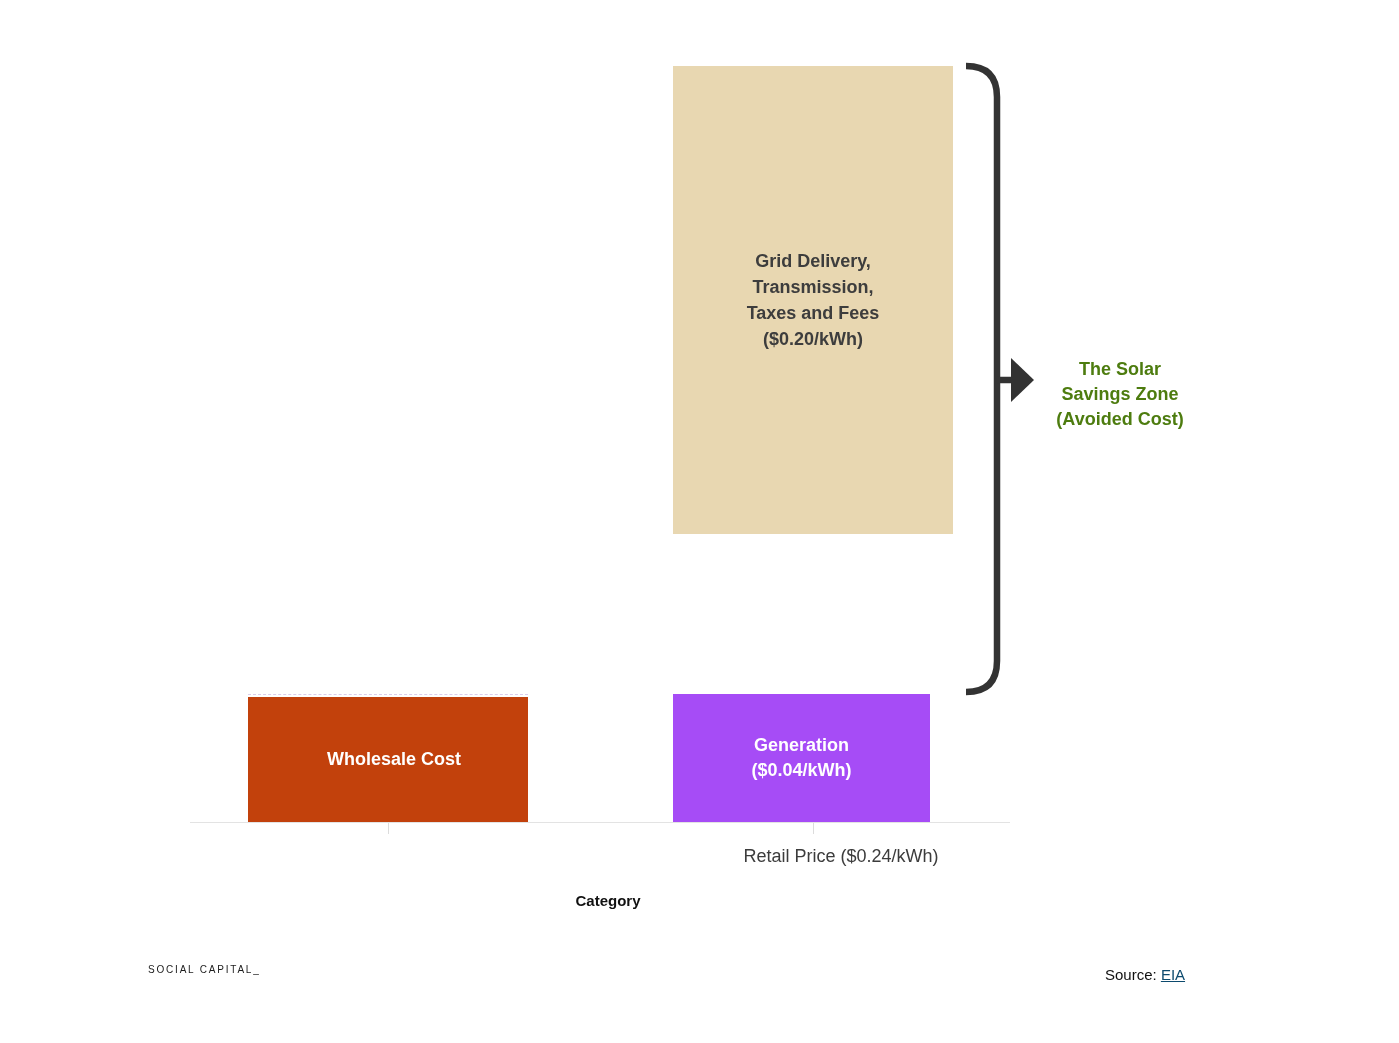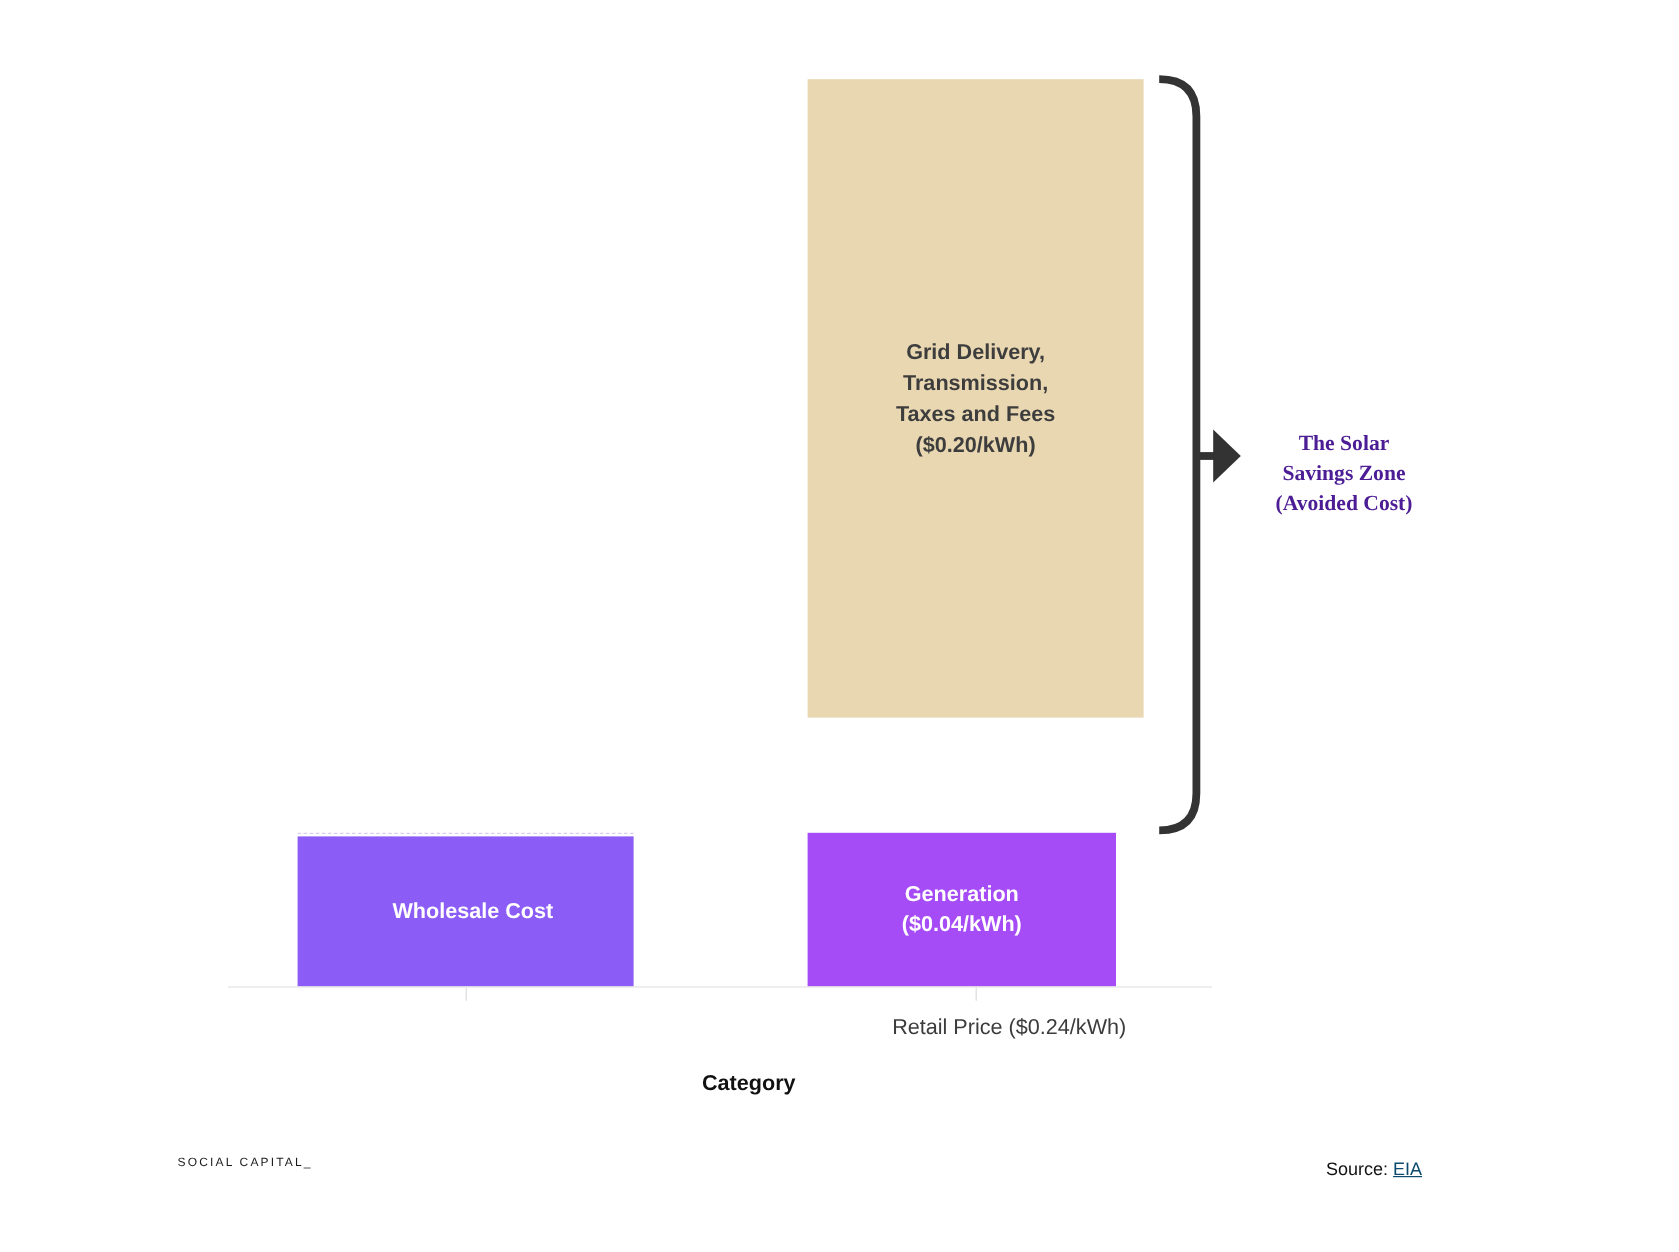--- a/index.html
+++ b/index.html
@@ -12,25 +12,25 @@
     height: 1043px;
     background: #ffffff;
     overflow: hidden;
   }
 
   
   .bar { position: absolute; display: flex; align-items: center; justify-content: center; text-align: center; }
 
   .bar-wholesale {
     left: 248px; top: 697px; width: 280px; height: 125px;
-    background: #8b5cf6;
+    background: #c2410c;
     padding-left: 12px;
   }
   .bar-grid {
-    left: 673px; top: 66px; width: 280px; height: 532px;
+    left: 673px; top: 66px; width: 280px; height: 468px;
     background: #e8d7b1;
   }
   .bar-generation {
     left: 673px; top: 694px; width: 257px; height: 128px;
     background: #a64cf6;
   }
 
   .dash-line {
     position: absolute;
     left: 248px; top: 694px; width: 280px; height: 0;
@@ -54,32 +54,32 @@
   .tick-2 { left: 813px; }
 
   .tick-label {
     position: absolute; top: 846px; width: 400px;
     text-align: center; font-size: 18px; color: #3c3c3c;
   }
   .tick-label-1 { left: 188px; }
   .tick-label-2 { left: 641px; }
 
   .x-axis-title {
-    position: absolute; left: 474px; top: 892px; width: 300px;
-    text-align: center; font-size: 18px; font-weight: 700; color: #111111;
+    position: absolute; left: 458px; top: 892px; width: 300px;
+    text-align: center; font-size: 15px; font-weight: 700; color: #111111;
   }
 
   
   .bracket-svg { position: absolute; left: 950px; top: 55px; }
 
   
   .annotation {
     position: absolute; left: 1040px; top: 357px; width: 160px;
     text-align: center; font-size: 18px; font-weight: 700;
-    line-height: 25px; color: #4c1d95; font-family: Liberation Serif, serif;
+    line-height: 25px; color: #4d7c0f;
   }
 
   
   .brand {
     position: absolute; left: 148px; top: 964px;
     font-size: 10px; letter-spacing: 1.8px; color: #1b1b1b; font-weight: 500;
   }
   .source {
     position: absolute; left: 1105px; top: 966px;
     font-size: 15px; color: #111111;

